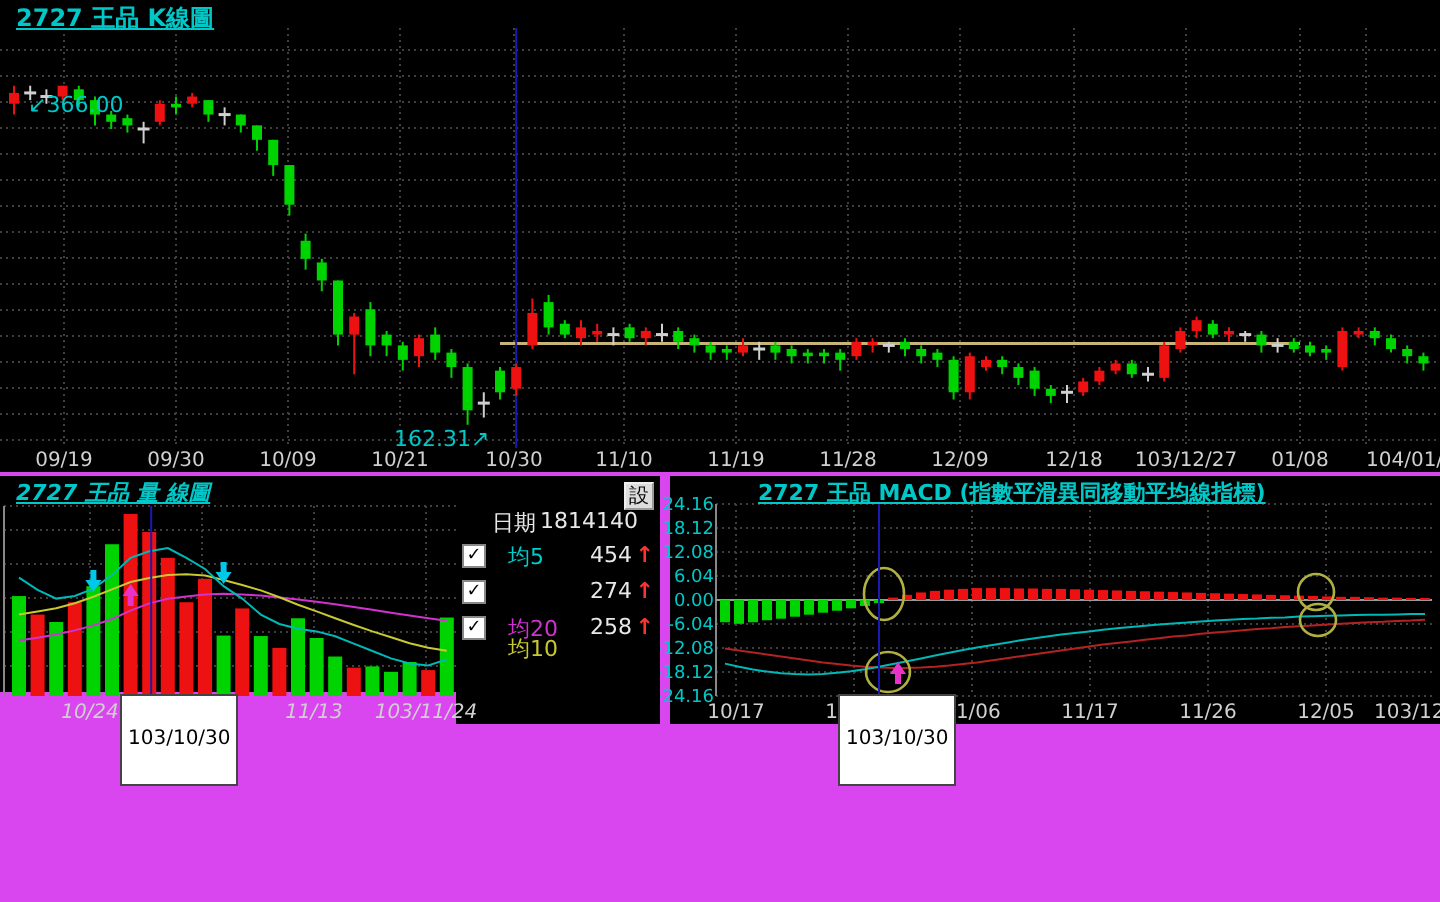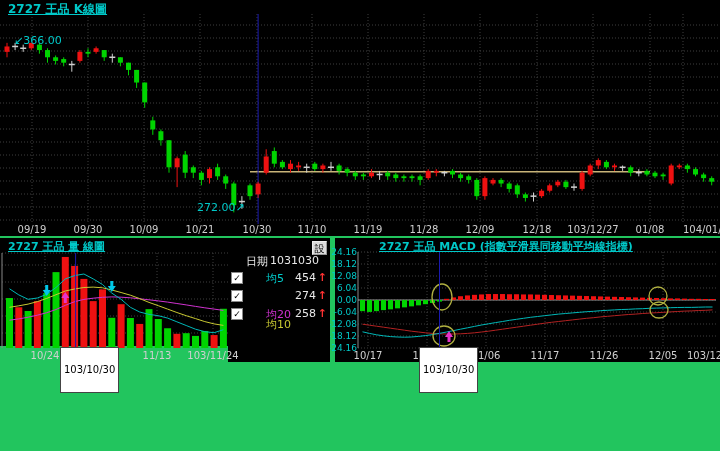--- a/index.html
+++ b/index.html
@@ -1,39 +1,39 @@
 <!DOCTYPE html>
 <html><head>
 <meta charset="utf-8">
 <style>
   html,body{margin:0;padding:0;background:#fff;}
-  #screen{position:relative;width:720px;height:451px;background:#22c55e;overflow:hidden;
+  #screen{position:relative;width:720px;height:451px;background:#d946ef;overflow:hidden;
           font-family:"DejaVu Sans","Liberation Sans",sans-serif;}
   .panel{position:absolute;background:#000;}
   #k-panel{left:0;top:0;width:720px;height:236px;}
-  #vol-panel{left:0;top:238px;width:228px;height:108px;z-index:2;}
+  #vol-panel{left:0;top:238px;width:228px;height:108px;z-index:2;font-style:italic;}
   #legend-panel{left:228px;top:238px;width:102px;height:124px;z-index:1;}
   #macd-panel{left:335px;top:238px;width:385px;height:124px;}
   svg{position:absolute;left:0;top:0;overflow:visible;}
   .title{position:absolute;font-weight:bold;color:#00c8c8;white-space:nowrap;
          text-decoration:underline;z-index:3;}
   #k-title{left:8px;top:1px;font-size:12px;}
   #vol-title{left:8px;top:1px;font-size:11px;}
   #macd-title{left:44px;top:1px;font-size:11px;}
-  .annot{position:absolute;color:#00c8c8;font-size:11px;white-space:nowrap;z-index:3;}
+  .annot{position:absolute;color:#00c8c8;font-size:11px;white-space:nowrap;z-index:3;margin-top:12px;}
   #k-high{left:14px;top:34px;}
   #k-low{left:197px;top:201px;}
   .tooltip{position:absolute;background:#fff;color:#000;border:1px solid #444;
            font-size:10px;line-height:12px;padding:16px 3px;white-space:nowrap;z-index:10;}
   #vol-tooltip{left:60px;top:347px;}
   #macd-tooltip{left:419px;top:347px;}
   .lg-row{position:absolute;left:0;width:102px;height:14px;font-size:11px;color:#e8e8e8;}
   .cb{position:absolute;left:3px;top:1px;width:10px;height:10px;background:#fff;
       border:1px solid #888;color:#000;font-size:9px;line-height:10px;text-align:center;font-weight:bold;}
-  .lg-label{position:absolute;left:38px;white-space:nowrap;}
+  .lg-label{position:absolute;left:26px;white-space:nowrap;}
   .lg-val{position:absolute;right:14px;white-space:nowrap;}
   .lg-arrow{position:absolute;right:3px;color:#ff3232;font-weight:bold;}
   #settings-btn{position:absolute;left:84px;top:3px;width:15px;height:14px;background:#ddd;
       border:1px outset #eee;color:#000;font-size:10px;line-height:14px;text-align:center;padding:0;}
 </style>
 </head>
 <body>
 
 <div id="screen">
 
@@ -255,21 +255,21 @@
         <line x1="687.4" y1="163.68376068376068" x2="687.4" y2="172.7008547008547" stroke="#00d400"></line>
         <rect x="684.9" y="165.4871794871795" width="5" height="3.606837606837587" fill="#00d400"></rect>
         <line x1="695.5" y1="167.2905982905983" x2="695.5" y2="176.30769230769232" stroke="#00d400"></line>
         <rect x="693" y="169.0940170940171" width="5" height="5.410256410256409" fill="#00d400"></rect>
         <line x1="703.6" y1="172.7008547008547" x2="703.6" y2="181.71794871794873" stroke="#00d400"></line>
         <rect x="701.1" y="174.5042735042735" width="5" height="3.6068376068376153" fill="#00d400"></rect>
         <line x1="711.6999999999999" y1="176.30769230769232" x2="711.6999999999999" y2="185.32478632478632" stroke="#00d400"></line>
         <rect x="709.1999999999999" y="178.11111111111111" width="5" height="3.6068376068376153" fill="#00d400"></rect>
       </svg>
     <div id="k-high" class="annot"><span>↙</span><span>366.00</span></div>
-    <div id="k-low" class="annot"><span>272.00</span><span>↗</span></div>
+    <div id="k-low" class="annot"><span>162.31</span><span>↗</span></div>
   </div>
 
   <div id="vol-panel" class="panel">
     <div id="vol-title" class="title">2727 王品 量 線圖</div>
     <svg id="vol-svg" width="228" height="124">
         <line x1="2" y1="15" x2="228" y2="15" stroke="#3f3f3f" stroke-dasharray="1 2"></line>
         <line x1="2" y1="27" x2="228" y2="27" stroke="#3f3f3f" stroke-dasharray="1 2"></line>
         <line x1="2" y1="44" x2="228" y2="44" stroke="#3f3f3f" stroke-dasharray="1 2"></line>
         <line x1="2" y1="61" x2="228" y2="61" stroke="#3f3f3f" stroke-dasharray="1 2"></line>
         <line x1="2" y1="78" x2="228" y2="78" stroke="#3f3f3f" stroke-dasharray="1 2"></line>
@@ -317,21 +317,21 @@
         <rect x="110.30000000000001" y="43" width="3" height="5" fill="#00c8e8"></rect>
         <polygon points="107.80000000000001,48 115.80000000000001,48 111.80000000000001,54" fill="#00c8e8"></polygon>
         <line x1="75.60000000000001" y1="15" x2="75.60000000000001" y2="110" stroke="#1a1ab0"></line>
       </svg>
   </div>
 
   <div id="legend-panel" class="panel">
     <button id="settings-btn">設</button>
     <div class="lg-row" style="top:16px">
       <span class="lg-label" style="left:18px">日期</span>
-      <span class="lg-label" style="left:42px">1031030</span>
+      <span class="lg-label" style="left:42px">1814140</span>
     </div>
     <div id="ma-rows">
         <div class="lg-row" style="top: 33px;">
           <div class="cb">✓</div>
           <span class="lg-label" style="color: rgb(0, 204, 204);">均5</span>
           <span class="lg-val">454</span>
           <span class="lg-arrow">↑</span>
         </div>
         <div class="lg-row" style="top: 51px;">
           <div class="cb">✓</div>

